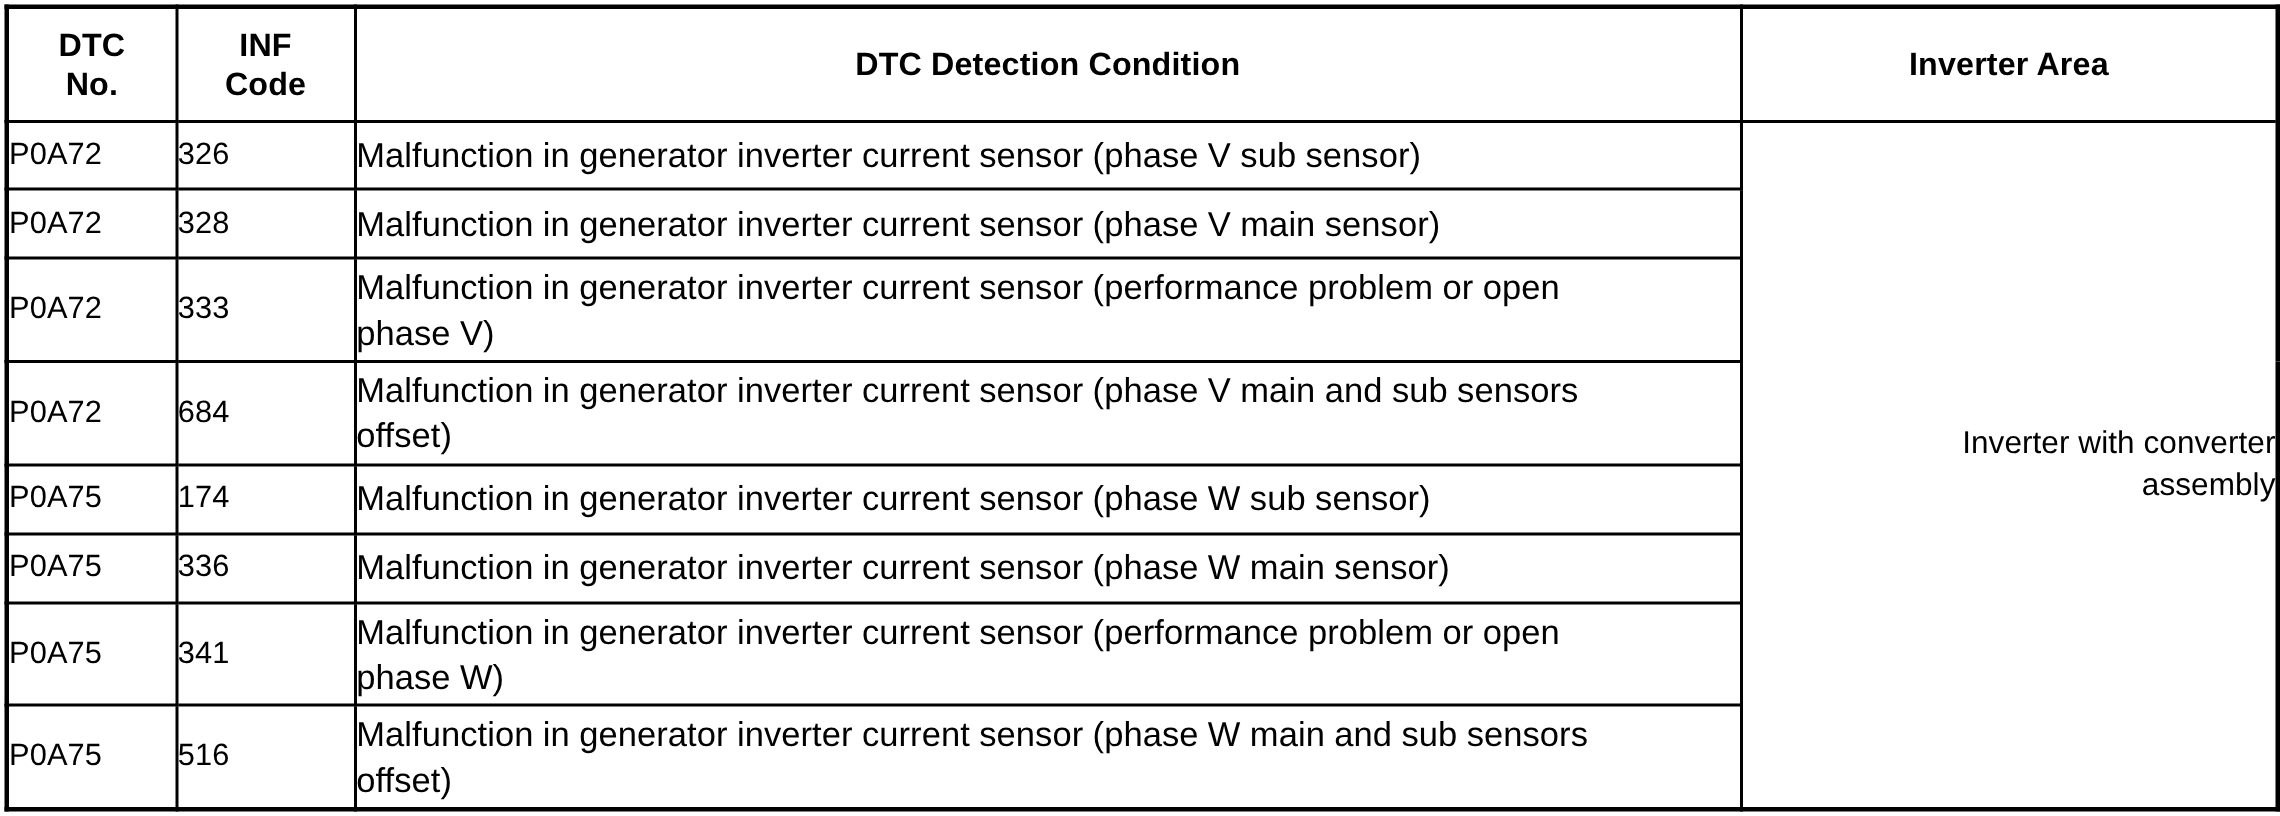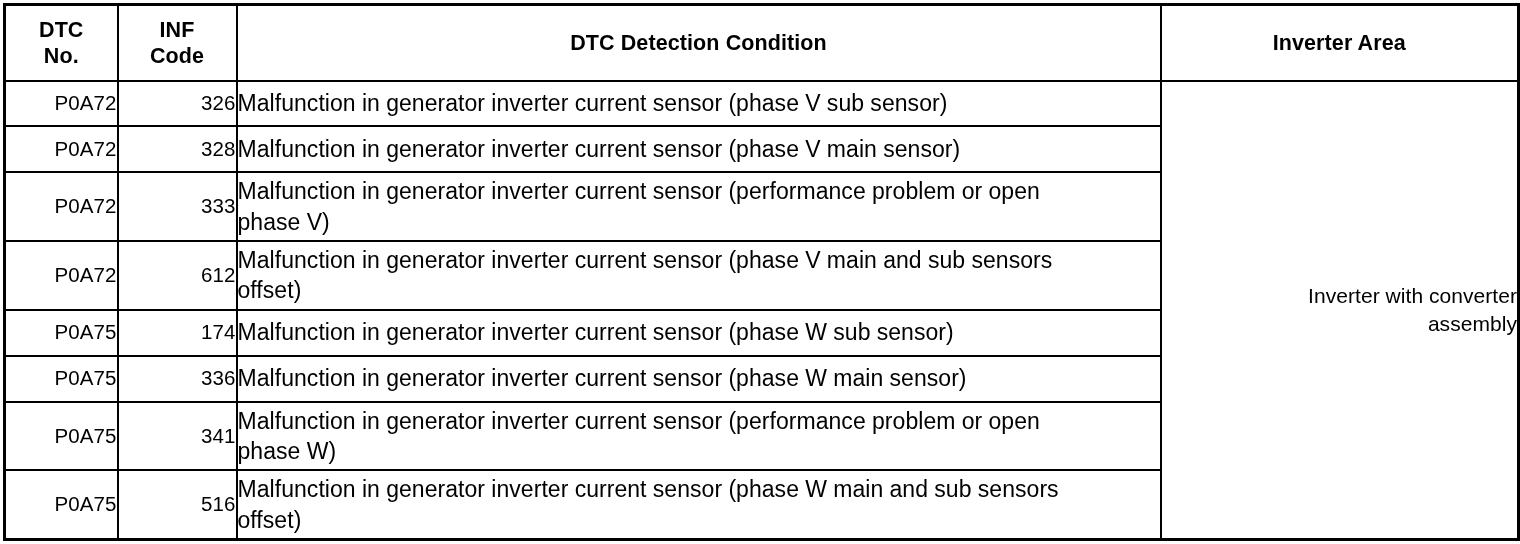--- a/index.html
+++ b/index.html
@@ -59,21 +59,21 @@
   }
   thead th.cond-head,
   thead th.area-head {
     font-size: 21.5px;
     margin-top: 31px;
   }
 
   
   td.dtc-cell,
   td.inf-cell {
-    text-align: right;
+    text-align: left;
     font-size: 20.5px;
     line-height: 1.2;
     letter-spacing: 0.1px;
   }
 
   td.cond-cell {
     text-align: left;
     font-size: 23px;
     line-height: 1.32;
     padding: 0 8px 0 9px;
@@ -148,21 +148,21 @@
         <td class="dtc-cell">P0A72</td>
         <td class="inf-cell">333</td>
         <td class="cond-cell">
           <span class="cond-line">Malfunction in generator inverter current sensor (performance problem or open</span>
           <span class="cond-line">phase V)</span>
         </td>
       </tr>
 
       <tr class="row-h2">
         <td class="dtc-cell">P0A72</td>
-        <td class="inf-cell">612</td>
+        <td class="inf-cell">684</td>
         <td class="cond-cell">
           <span class="cond-line">Malfunction in generator inverter current sensor (phase V main and sub sensors</span>
           <span class="cond-line">offset)</span>
         </td>
       </tr>
 
       <tr class="row-h1">
         <td class="dtc-cell">P0A75</td>
         <td class="inf-cell">174</td>
         <td class="cond-cell">

